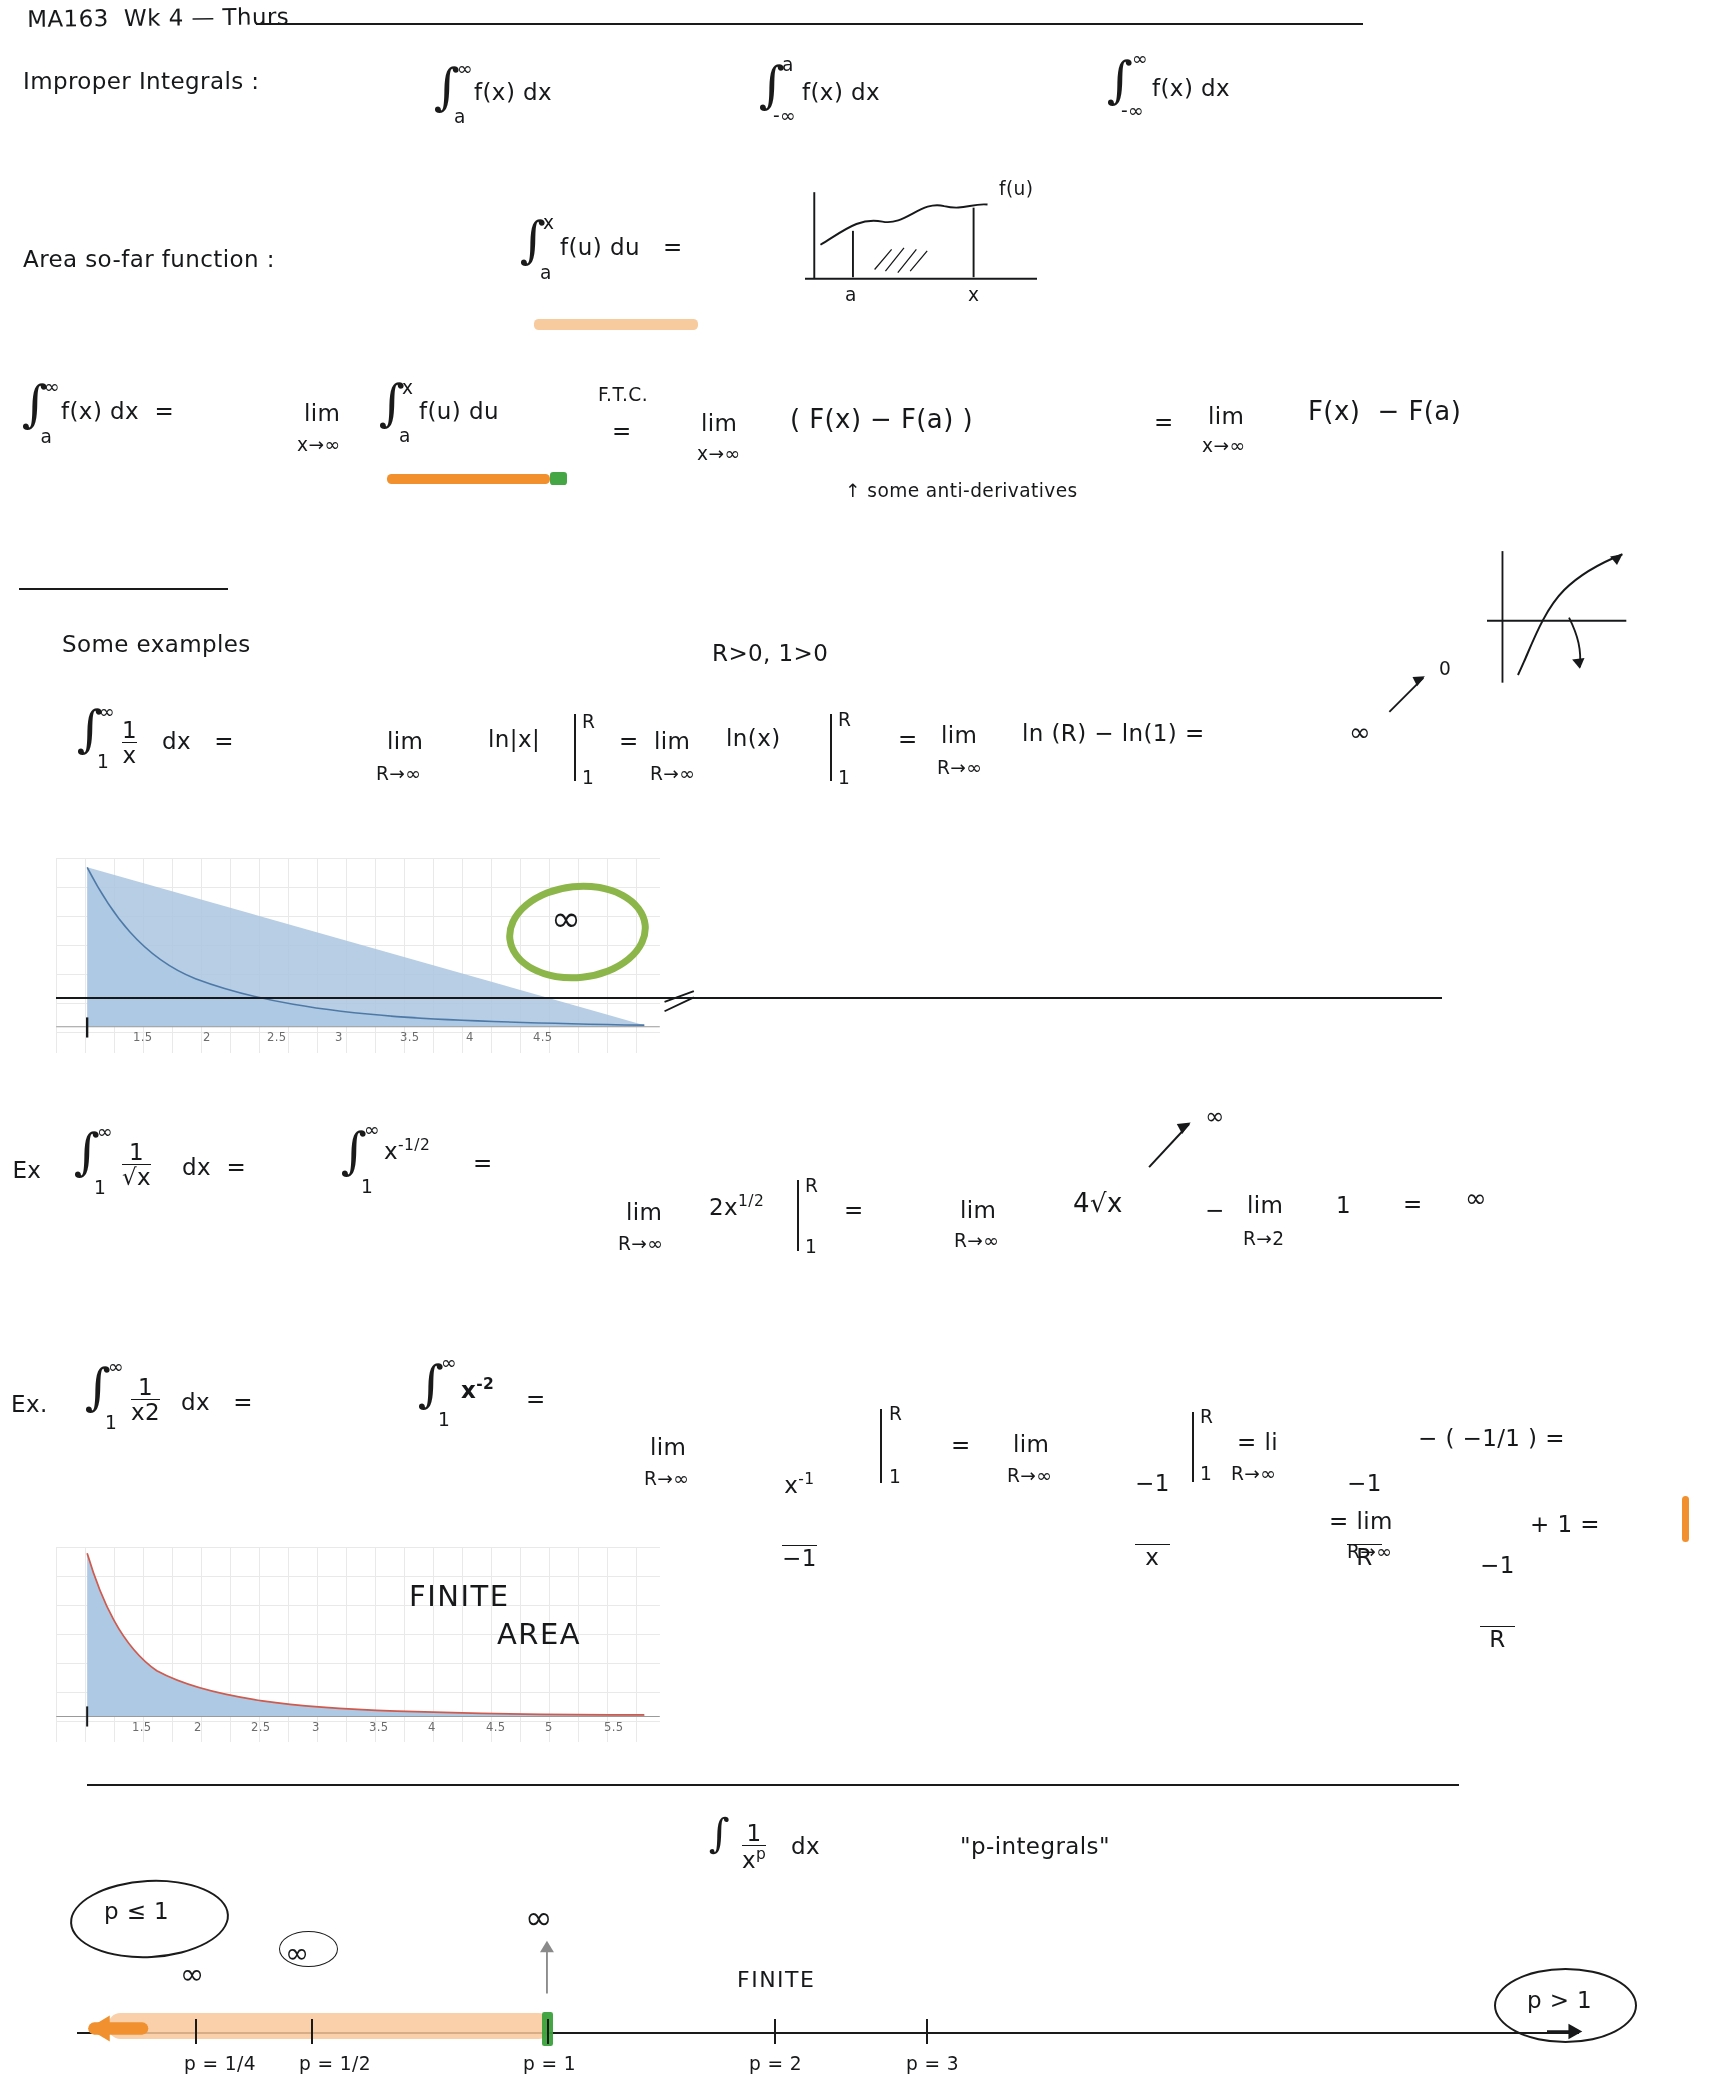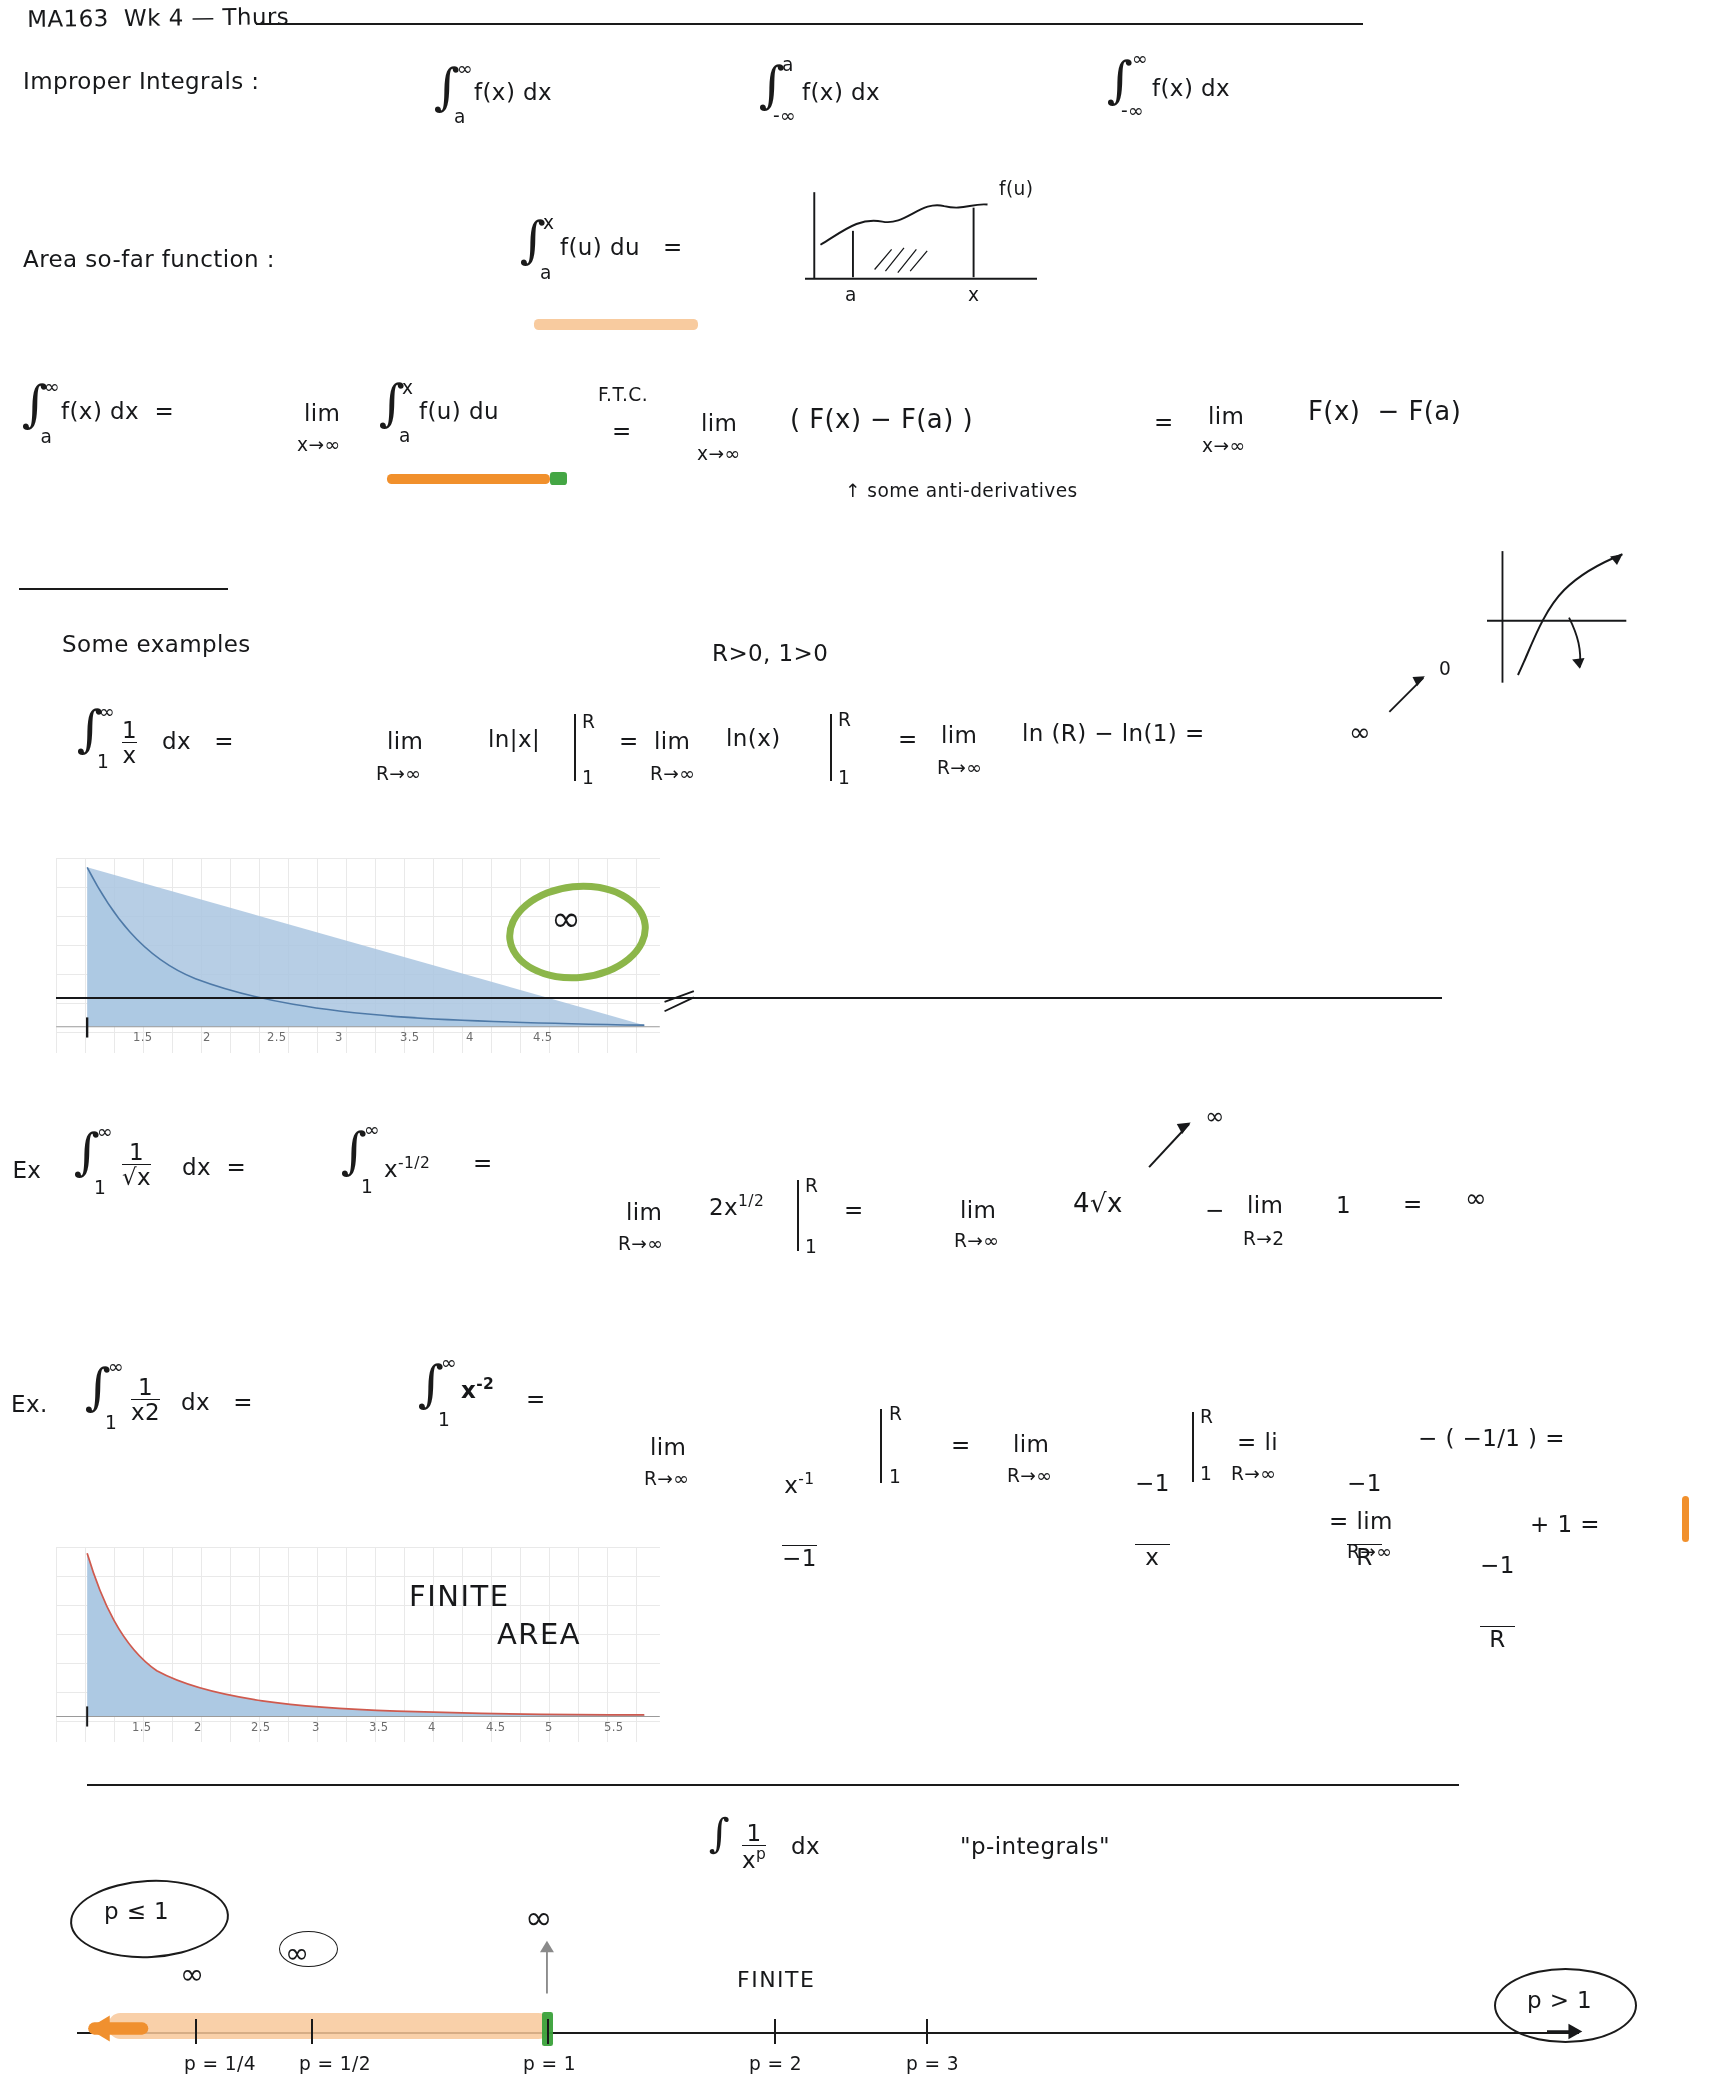--- a/index.html
+++ b/index.html
@@ -264,21 +264,21 @@
     <span class="intsym">∫</span>
     <span class="hw sml" style="position:absolute; left:23px; top:-14px;">∞</span>
     <span class="hw sml" style="position:absolute; left:20px; top:42px;">1</span>
     <span style="position:absolute; left:48px; top:4.6px;" class="frac hw med"><span class="num">1</span><span class="den">√x</span></span>
     <span class="hw med" style="position:absolute; left:108px; top:18.6px;">dx  =</span>
   </div>
   <div style="position:absolute; left:341px; top:1134px;">
     <span class="intsym">∫</span>
     <span class="hw sml" style="position:absolute; left:23px; top:-15.5px;">∞</span>
     <span class="hw sml" style="position:absolute; left:20px; top:42px;">1</span>
-    <span class="hw med" style="position:absolute; left:43px; top:20px;">x<span class="sup">-1/2</span></span>
+    <span class="hw med" style="position:absolute; left:43px; top:2px;">x<span class="sup">-1/2</span></span>
     <span class="hw med" style="position:absolute; left:132px; top:15.5px;">=</span>
   </div>
   <div class="hw med" style="left:626px; top:1199px;">lim</div>
   <div class="hw sml" style="left:618px; top:1233px;">R→∞</div>
   <div class="hw med" style="left:709px; top:1192px;">2x<span class="sup">1/2</span></div>
   <div class="rule" style="left:797px; top:1180px; width:2.3px; height:71px;"></div>
   <div class="hw sml" style="left:805px; top:1175px;">R</div>
   <div class="hw sml" style="left:805px; top:1236px;">1</div>
   <div class="hw med" style="left:844px; top:1197px;">=</div>
   <div class="hw med" style="left:960px; top:1197px;">lim</div>

